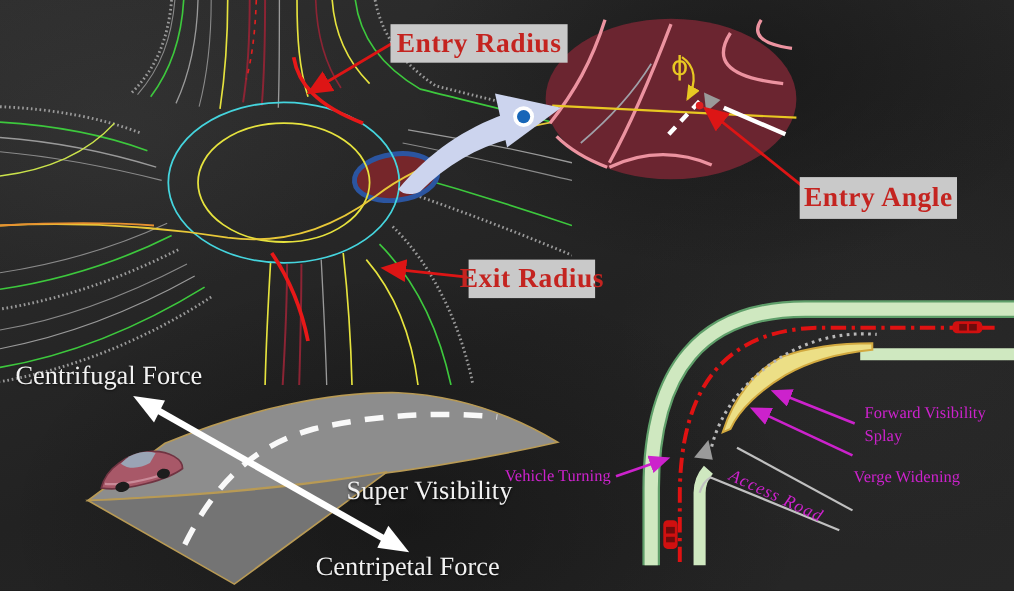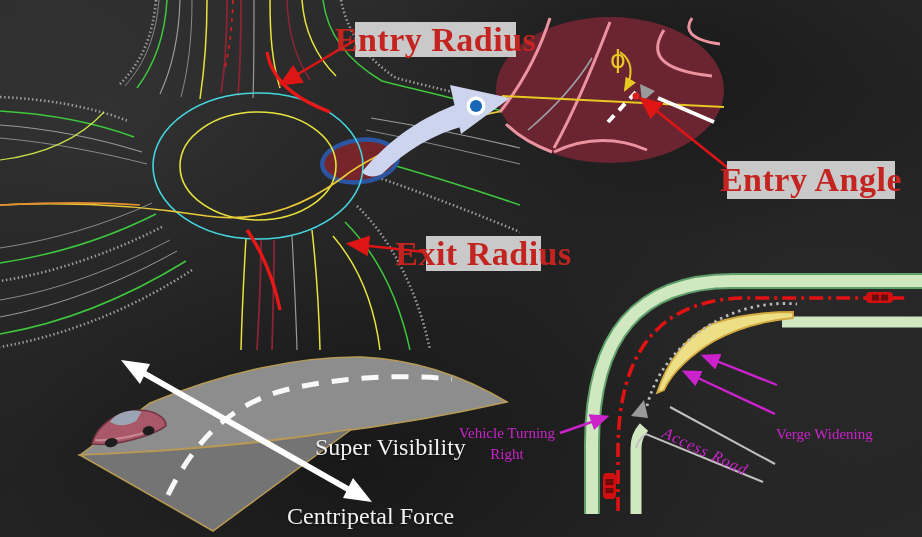--- a/index.html
+++ b/index.html
@@ -10,21 +10,21 @@
       radial-gradient(ellipse 320px 220px at 12% 22%, rgba(110,110,110,.10), transparent 70%),
       radial-gradient(ellipse 420px 260px at 72% 12%, rgba(10,10,10,.45), transparent 70%),
       radial-gradient(ellipse 360px 300px at 88% 55%, rgba(100,100,100,.08), transparent 70%),
       radial-gradient(ellipse 520px 320px at 40% 88%, rgba(8,8,8,.40), transparent 70%),
       linear-gradient(160deg,#2f2f2f 0%,#222 55%,#272727 100%);
     font-family:"Liberation Serif","DejaVu Serif",serif;
   }
   .abs{position:absolute;}
   .label-box{
     position:absolute;display:flex;align-items:center;justify-content:center;
-    background:#c9c9c9;color:#c42420;font-size:34px;font-weight:bold;
+    background:#c9c9c9;color:#c42420;font-size:25px;font-weight:bold;
     letter-spacing:.5px;white-space:nowrap;
   }
   .force-label{position:absolute;color:#f2f2f2;font-size:24px;white-space:nowrap;
     text-shadow:0 1px 2px rgba(0,0,0,.6);}
   .magenta{position:absolute;color:#cc22cc;font-size:15px;line-height:21px;white-space:nowrap;}
   .magenta.rot{transform:rotate(25deg);transform-origin:left top;font-style:italic;font-size:16px;letter-spacing:1px;}
   svg{display:block;}
 </style>
 </head>
 <body>
@@ -200,27 +200,31 @@
       <circle cx="476" cy="106" r="6" fill="#1766b8"></circle>
     </g>
   </svg>
 
   <div class="label-box" style="left:355px;top:22px;width:161px;height:35px">
     <span>Entry Radius</span>
   </div>
   <div class="label-box" style="left:426px;top:236px;width:115px;height:35px">
     <span>Exit Radius</span>
   </div>
-  <div class="label-box" style="left:727px;top:161px;width:168px;height:38px">
+  <div class="label-box" style="left:727px;top:161px;width:143px;height:38px">
     <span>Entry Angle</span>
   </div>
 
+  <div class="force-label" style="left:14px;top:329px">Centrifugal Force</div>
   <div class="force-label" style="left:315px;top:434px">Super Visibility</div>
   <div class="force-label" style="left:287px;top:503px">Centripetal Force</div>
 
+  <div class="magenta" style="left:786px;top:366px">
+    <div>Forward Visibility</div>
+    <div>Splay</div>
+  </div>
   <div class="magenta" style="left:776px;top:424px">Verge Widening</div>
   <div class="magenta" style="left:451px;top:423px;width:112px;text-align:center">
     <div>Vehicle Turning</div>
-    <div>Right</div>
   </div>
   <div class="magenta rot" style="left:668px;top:422px">Access Road</div>
 
 </div>
 
 </body></html>

